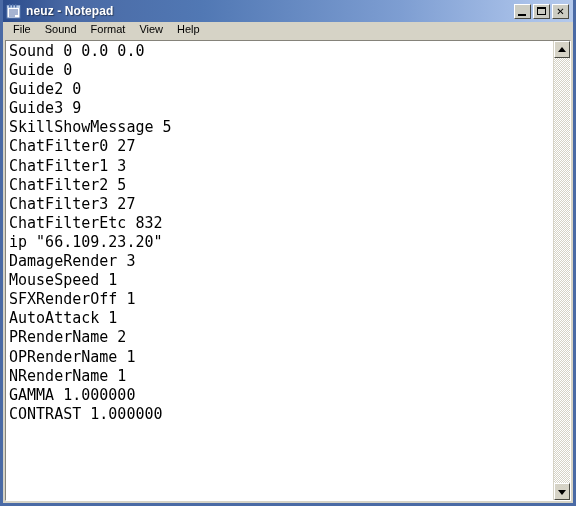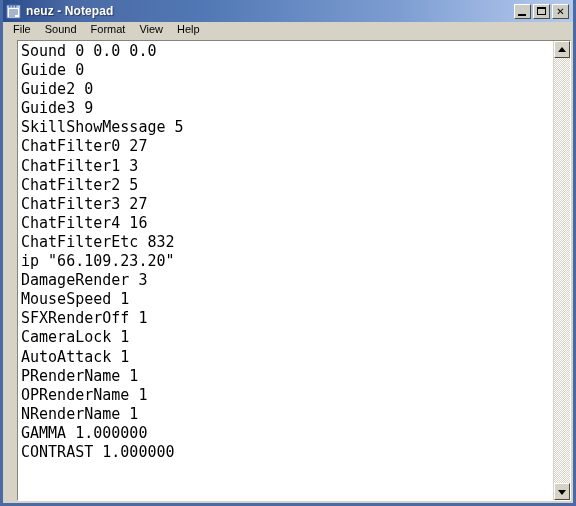--- a/index.html
+++ b/index.html
@@ -136,21 +136,20 @@
   .editor-frame {
     flex: 1 1 auto;
     display: flex;
     background: #ffffff;
     border-top: 1px solid #85837a;
     border-left: 1px solid #85837a;
     border-right: 1px solid #ffffff;
     border-bottom: 1px solid #ffffff;
     box-sizing: border-box;
     overflow: hidden;
-    margin-left: 12px;
   }
   .textarea {
     flex: 1 1 auto;
     background: #ffffff;
     overflow: hidden;
     padding: 1px 0 0 1px;
     box-sizing: border-box;
   }
   .line {
     font-family: "DejaVu Sans Mono", monospace;
@@ -257,29 +256,27 @@
       <div class="textarea">
         <div class="line">Sound 0 0.0 0.0</div>
         <div class="line">Guide 0</div>
         <div class="line">Guide2 0</div>
         <div class="line">Guide3 9</div>
         <div class="line">SkillShowMessage 5</div>
         <div class="line">ChatFilter0 27</div>
         <div class="line">ChatFilter1 3</div>
         <div class="line">ChatFilter2 5</div>
         <div class="line">ChatFilter3 27</div>
-        <div class="line">ChatFilter4 16</div>
         <div class="line">ChatFilterEtc 832</div>
         <div class="line">ip "66.109.23.20"</div>
         <div class="line">DamageRender 3</div>
         <div class="line">MouseSpeed 1</div>
         <div class="line">SFXRenderOff 1</div>
-        <div class="line">CameraLock 1</div>
         <div class="line">AutoAttack 1</div>
-        <div class="line">PRenderName 1</div>
+        <div class="line">PRenderName 2</div>
         <div class="line">OPRenderName 1</div>
         <div class="line">NRenderName 1</div>
         <div class="line">GAMMA 1.000000</div>
         <div class="line">CONTRAST 1.000000</div>
       </div>
 
       <div class="vscroll">
         <div class="sb-btn">
           <span class="arrow-up"></span>
         </div>

